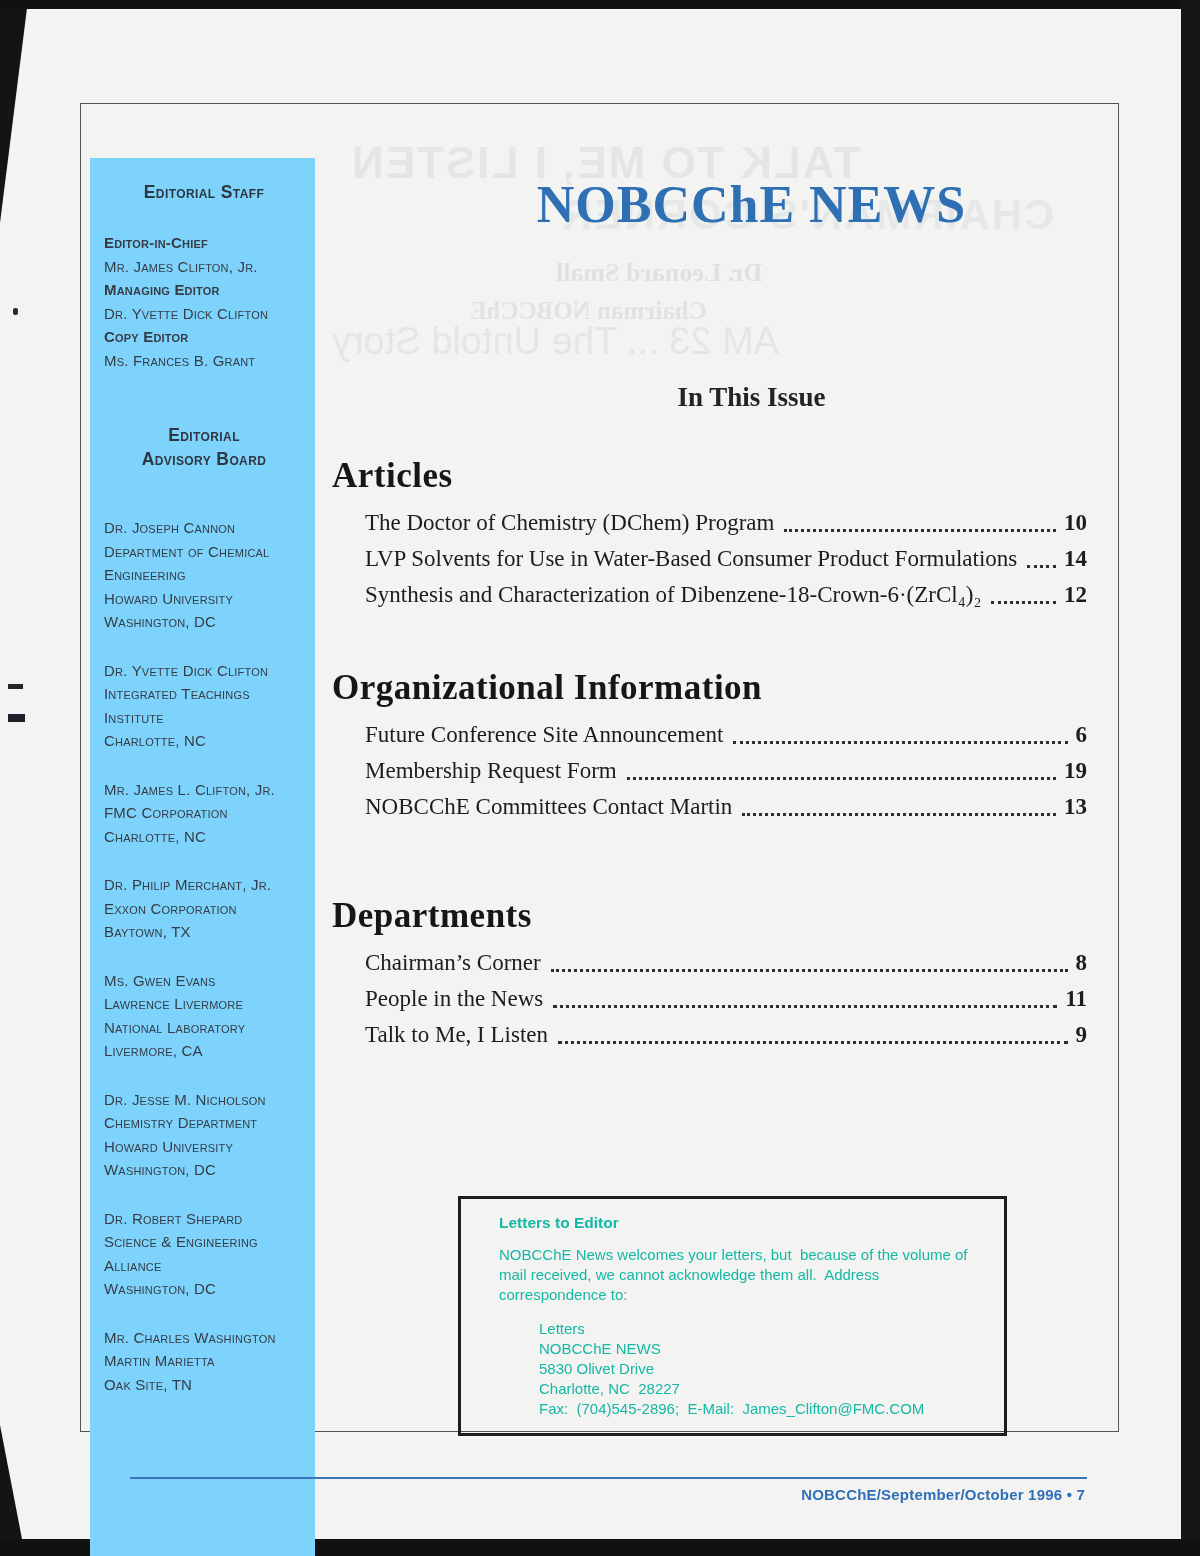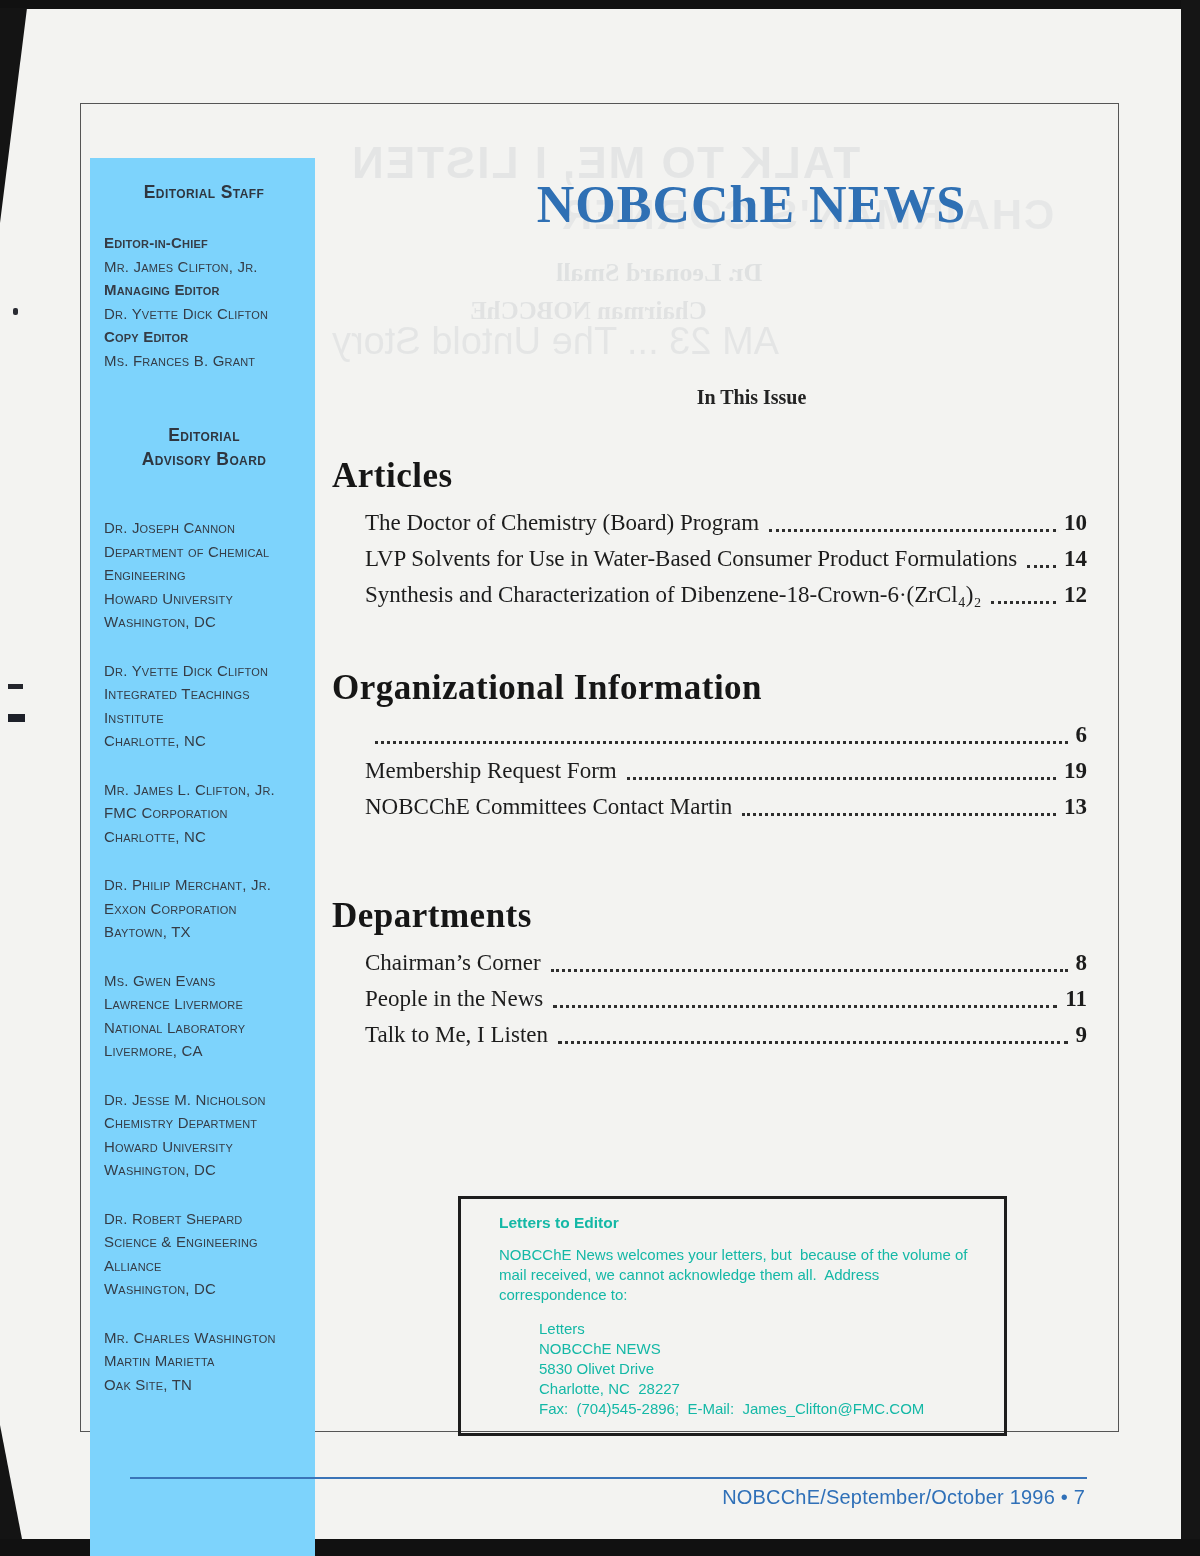--- a/index.html
+++ b/index.html
@@ -46,21 +46,21 @@
   .board-list{margin-top:45px;}
   .board-entry{margin-bottom:25px;}
 
   
   .main{position:absolute;left:332px;top:0;width:755px;
         font-family:"Liberation Serif","DejaVu Serif",serif;color:#1c1c1c;}
   .doc-title{margin-top:176px;margin-left:84px;text-align:center;
              font-size:52px;line-height:57px;font-weight:bold;color:#2f70b4;
              letter-spacing:1px;}
   .doc-subtitle{margin-top:147px;margin-left:84px;text-align:center;
-                font-size:20px;line-height:34px;font-weight:bold;color:#232323;}
+                font-size:27px;line-height:34px;font-weight:bold;color:#232323;}
   .toc-section{margin-top:42px;}
   .toc-section:nth-of-type(2){margin-top:55px;}
   .toc-section:nth-of-type(3){margin-top:71px;}
   .toc-heading{font-size:35px;line-height:39px;font-weight:bold;color:#161616;
                margin-bottom:10px;letter-spacing:.5px;}
   .toc-row{display:flex;align-items:flex-end;line-height:36px;font-size:23px;
            margin-left:33px;}
   .toc-title{white-space:nowrap;}
   .toc-leader{flex:1;border-bottom:3px dotted #2e2e2e;margin:0 8px 9px 10px;min-width:24px;}
   .toc-page{font-weight:bold;text-align:right;}
@@ -72,22 +72,22 @@
                overflow:hidden;margin-top:28px;}
   .lt-head{font-weight:bold;font-size:15.5px;margin-bottom:12px;}
   .lt-intro{white-space:pre-wrap;margin-bottom:14px;}
   .lt-address{margin-left:40px;}
   .lt-line{white-space:pre-wrap;}
   .lt-note{margin-top:14px;}
 
   
   .footer-rule{position:absolute;left:130px;top:1477px;width:957px;height:0;
                border-top:2px solid #3a74b8;}
-  .footer-text{position:absolute;right:115px;top:1486px;font-size:20px;
-               font-weight:normal;color:#2f70b8;letter-spacing:.2px;}
+  .footer-text{position:absolute;right:115px;top:1486px;font-size:15px;
+               font-weight:bold;color:#2f70b8;letter-spacing:.2px;}
 </style>
 </head>
 <body>
 
 <div class="canvas">
   <div class="paper"></div>
 
   <div class="ghosts" id="ghosts">
       <div class="ghost ghost-0">TALK TO ME, I LISTEN</div>
       <div class="ghost ghost-1">CHAIRMAN'S CORNER</div>
@@ -167,38 +167,39 @@
       </div>
   </div>
 
   <div class="main">
     <div class="doc-title">NOBCChE NEWS</div>
     <div class="doc-subtitle">In This Issue</div>
     <div id="toc">
         <section class="toc-section">
           <div class="toc-heading">Articles</div>
           <div class="toc-row">
-            <span class="toc-title">The Doctor of Chemistry (Board) Program</span>
+            <span class="toc-title">The Doctor of Chemistry (DChem) Program</span>
             <span class="toc-leader"></span>
             <span class="toc-page">10</span>
           </div>
           <div class="toc-row">
             <span class="toc-title">LVP Solvents for Use in Water-Based Consumer Product Formulations</span>
             <span class="toc-leader"></span>
             <span class="toc-page">14</span>
           </div>
           <div class="toc-row">
             <span class="toc-title">Synthesis and Characterization of Dibenzene-18-Crown-6·(ZrCl₄)₂</span>
             <span class="toc-leader"></span>
             <span class="toc-page">12</span>
           </div>
         </section>
         <section class="toc-section">
           <div class="toc-heading">Organizational Information</div>
           <div class="toc-row">
+            <span class="toc-title">Future Conference Site Announcement</span>
             <span class="toc-leader"></span>
             <span class="toc-page">6</span>
           </div>
           <div class="toc-row">
             <span class="toc-title">Membership Request Form</span>
             <span class="toc-leader"></span>
             <span class="toc-page">19</span>
           </div>
           <div class="toc-row">
             <span class="toc-title">NOBCChE Committees Contact Martin</span>

